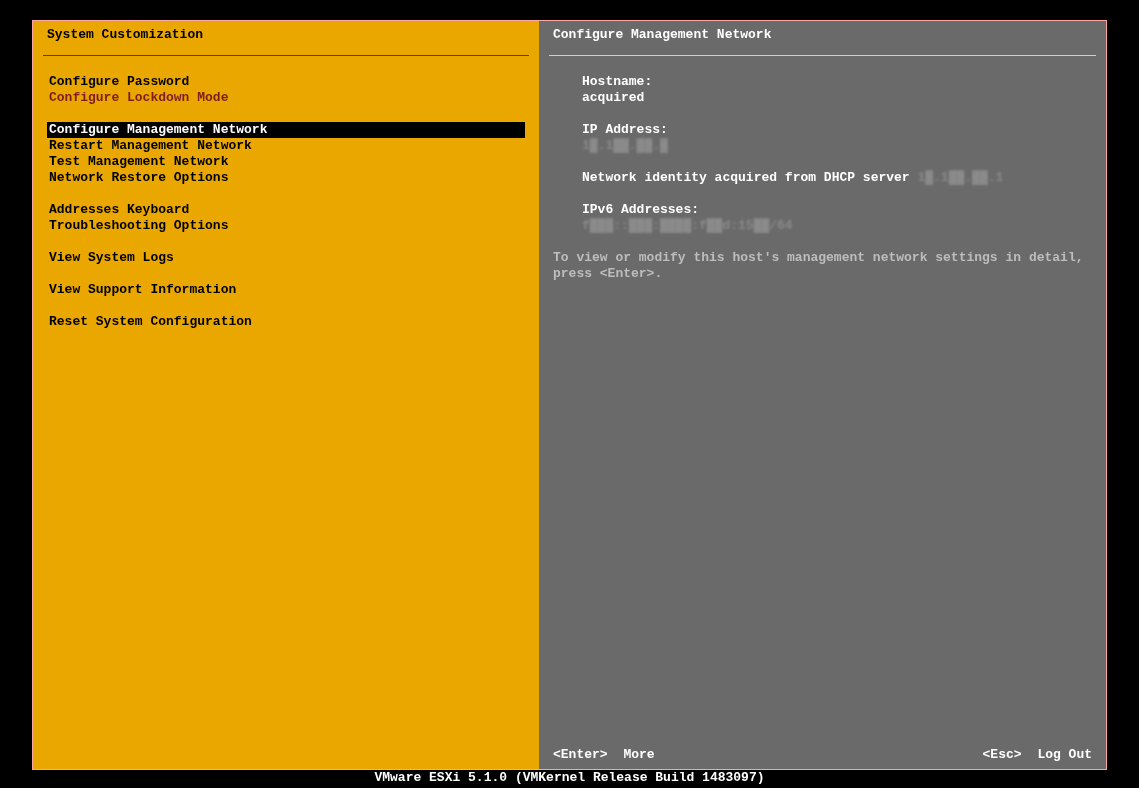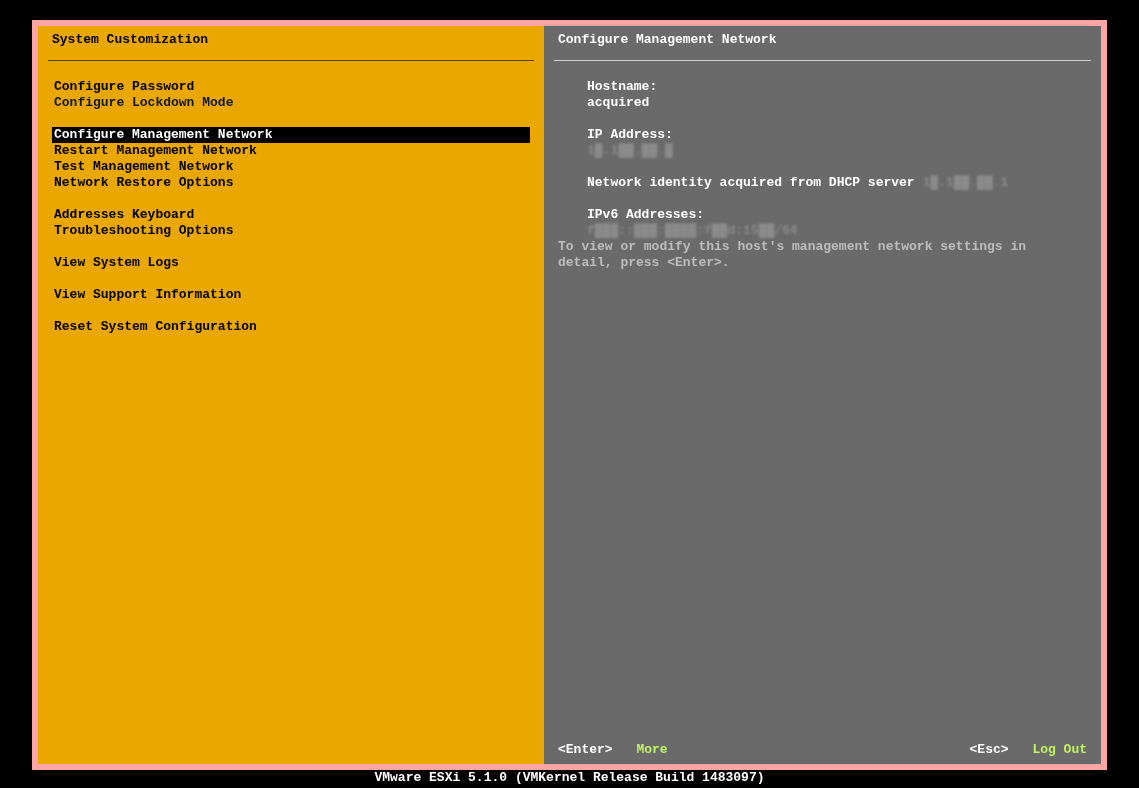--- a/index.html
+++ b/index.html
@@ -15,21 +15,21 @@
     }
     .console-wrap {
       position: relative;
       width: 1139px;
       height: 788px;
       padding: 20px 32px 0 32px;
     }
     .console {
       width: 1075px;
       height: 750px;
-      border: 6px solid #fca5a5;
+      border: 1px solid #fca5a5;
       display: flex;
       position: relative;
     }
     .left-pane {
       width: 506px;
       height: 100%;
       background: #eaa700;
       position: relative;
       padding: 0;
     }
@@ -68,57 +68,58 @@
     }
     .menu-item {
       padding: 0 2px;
       height: 16px;
       line-height: 16px;
       color: #000;
       white-space: nowrap;
       cursor: pointer;
     }
     .menu-item.disabled {
-      color: #0f172a;
+      color: #7f1d1d;
       cursor: default;
     }
     .menu-item.selected {
       background: #000;
       color: #fff;
     }
     .detail-block {
       padding: 18px 14px 0 14px;
       color: #fff;
     }
     .detail-line {
       height: 16px;
       line-height: 16px;
       white-space: nowrap;
       padding-left: 29px;
     }
     .detail-spacer { height: 16px; }
     .help-text {
+      margin-top: 16px;
       color: #bdbdbd;
       line-height: 16px;
     }
     .footer-bar {
       position: absolute;
       left: 0;
       right: 0;
       bottom: 0;
       height: 30px;
       background: #6a6a6a;
       display: flex;
       align-items: center;
       justify-content: space-between;
       padding: 0 14px;
       color: #fff;
     }
     .footer-key { font-weight: bold; color: #ffffff; }
-    .footer-action { color: #bef264; margin-left: 16px; }
+    .footer-action { color: #ffffff; margin-left: 8px; }
     .product-line {
       position: absolute;
       left: 0;
       right: 0;
       top: 770px;
       text-align: center;
       color: #fff;
       font-size: 13px;
     }
     .redacted {

